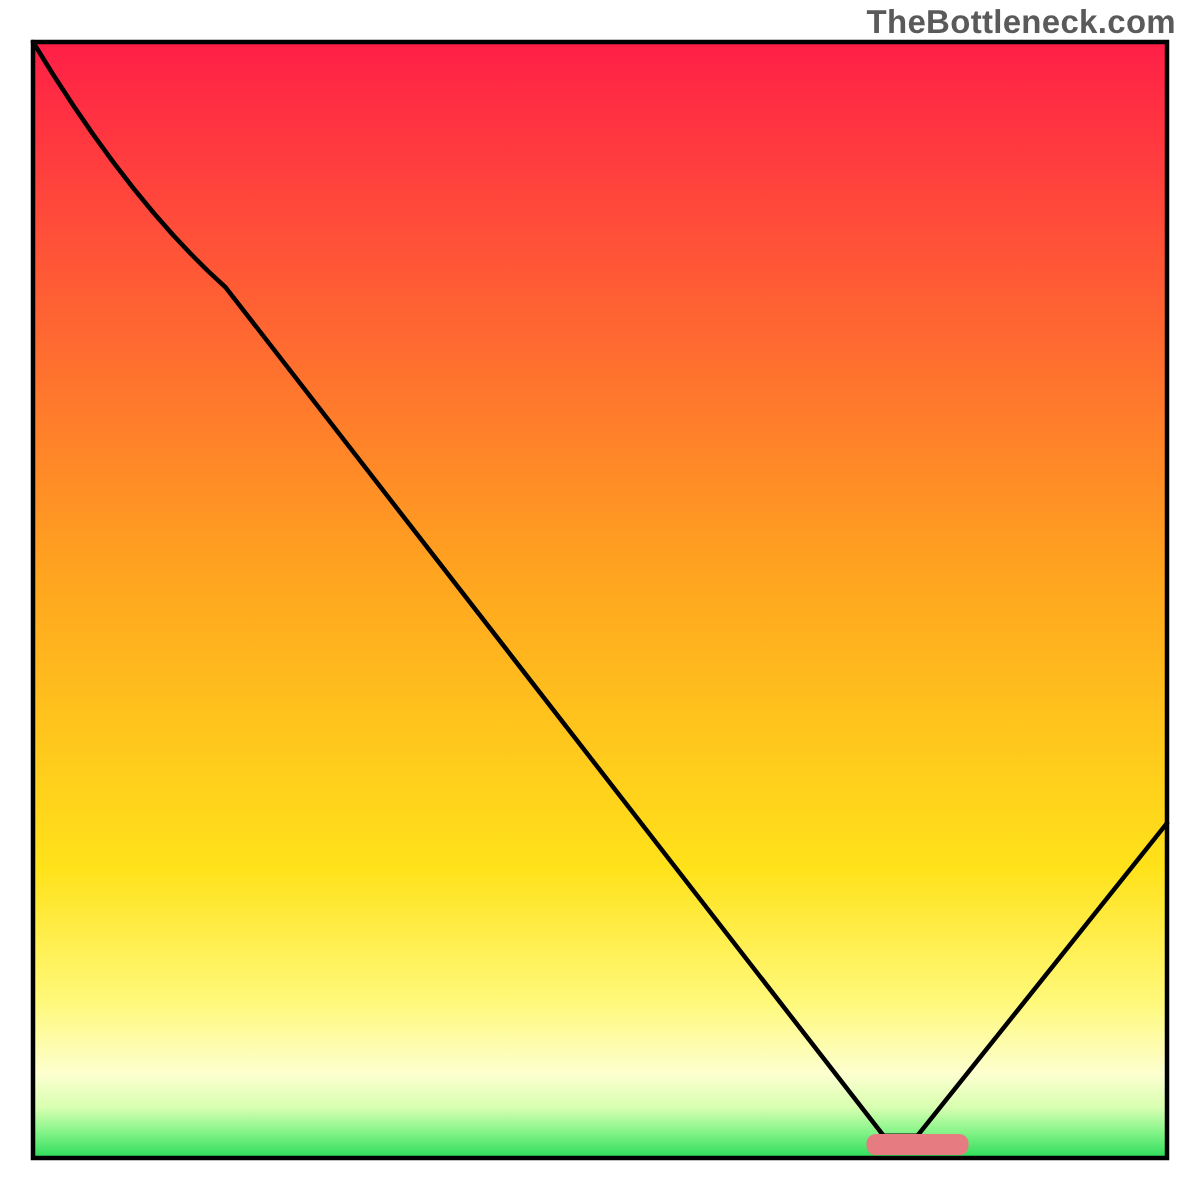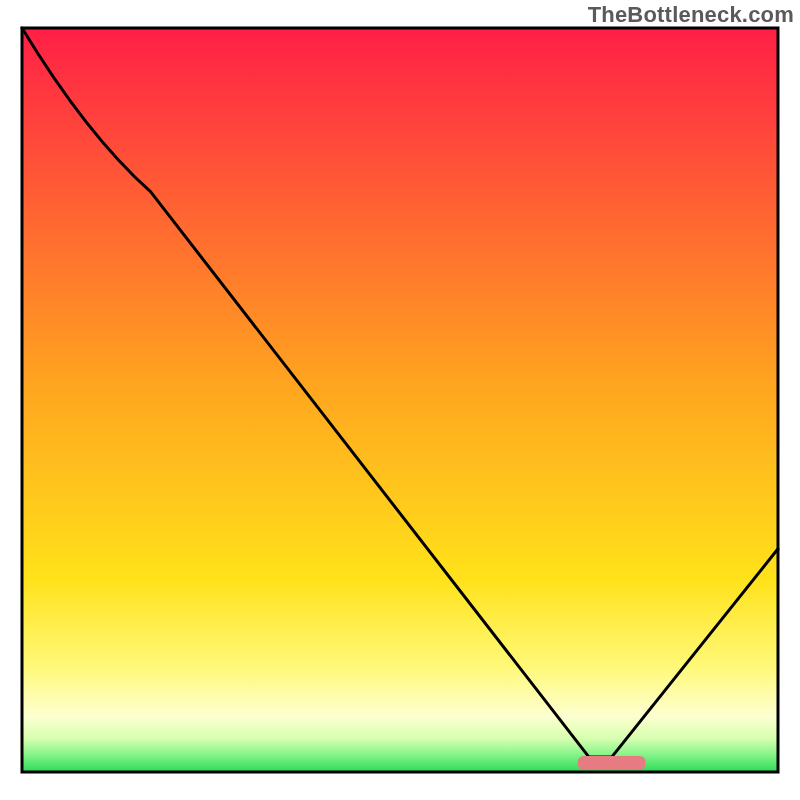--- a/index.html
+++ b/index.html
@@ -12,21 +12,21 @@
     background: #ffffff;
   }
   .stage {
     position: relative;
     width: 800px;
     height: 800px;
   }
   .brand {
     position: absolute;
     top: 2px;
-    right: 6px;
+    right: 16px;
     font-size: 22px;
     font-weight: 700;
     color: #5a5a5a;
     letter-spacing: 0.2px;
   }
   svg {
     display: block;
   }
 </style>
 </head>

